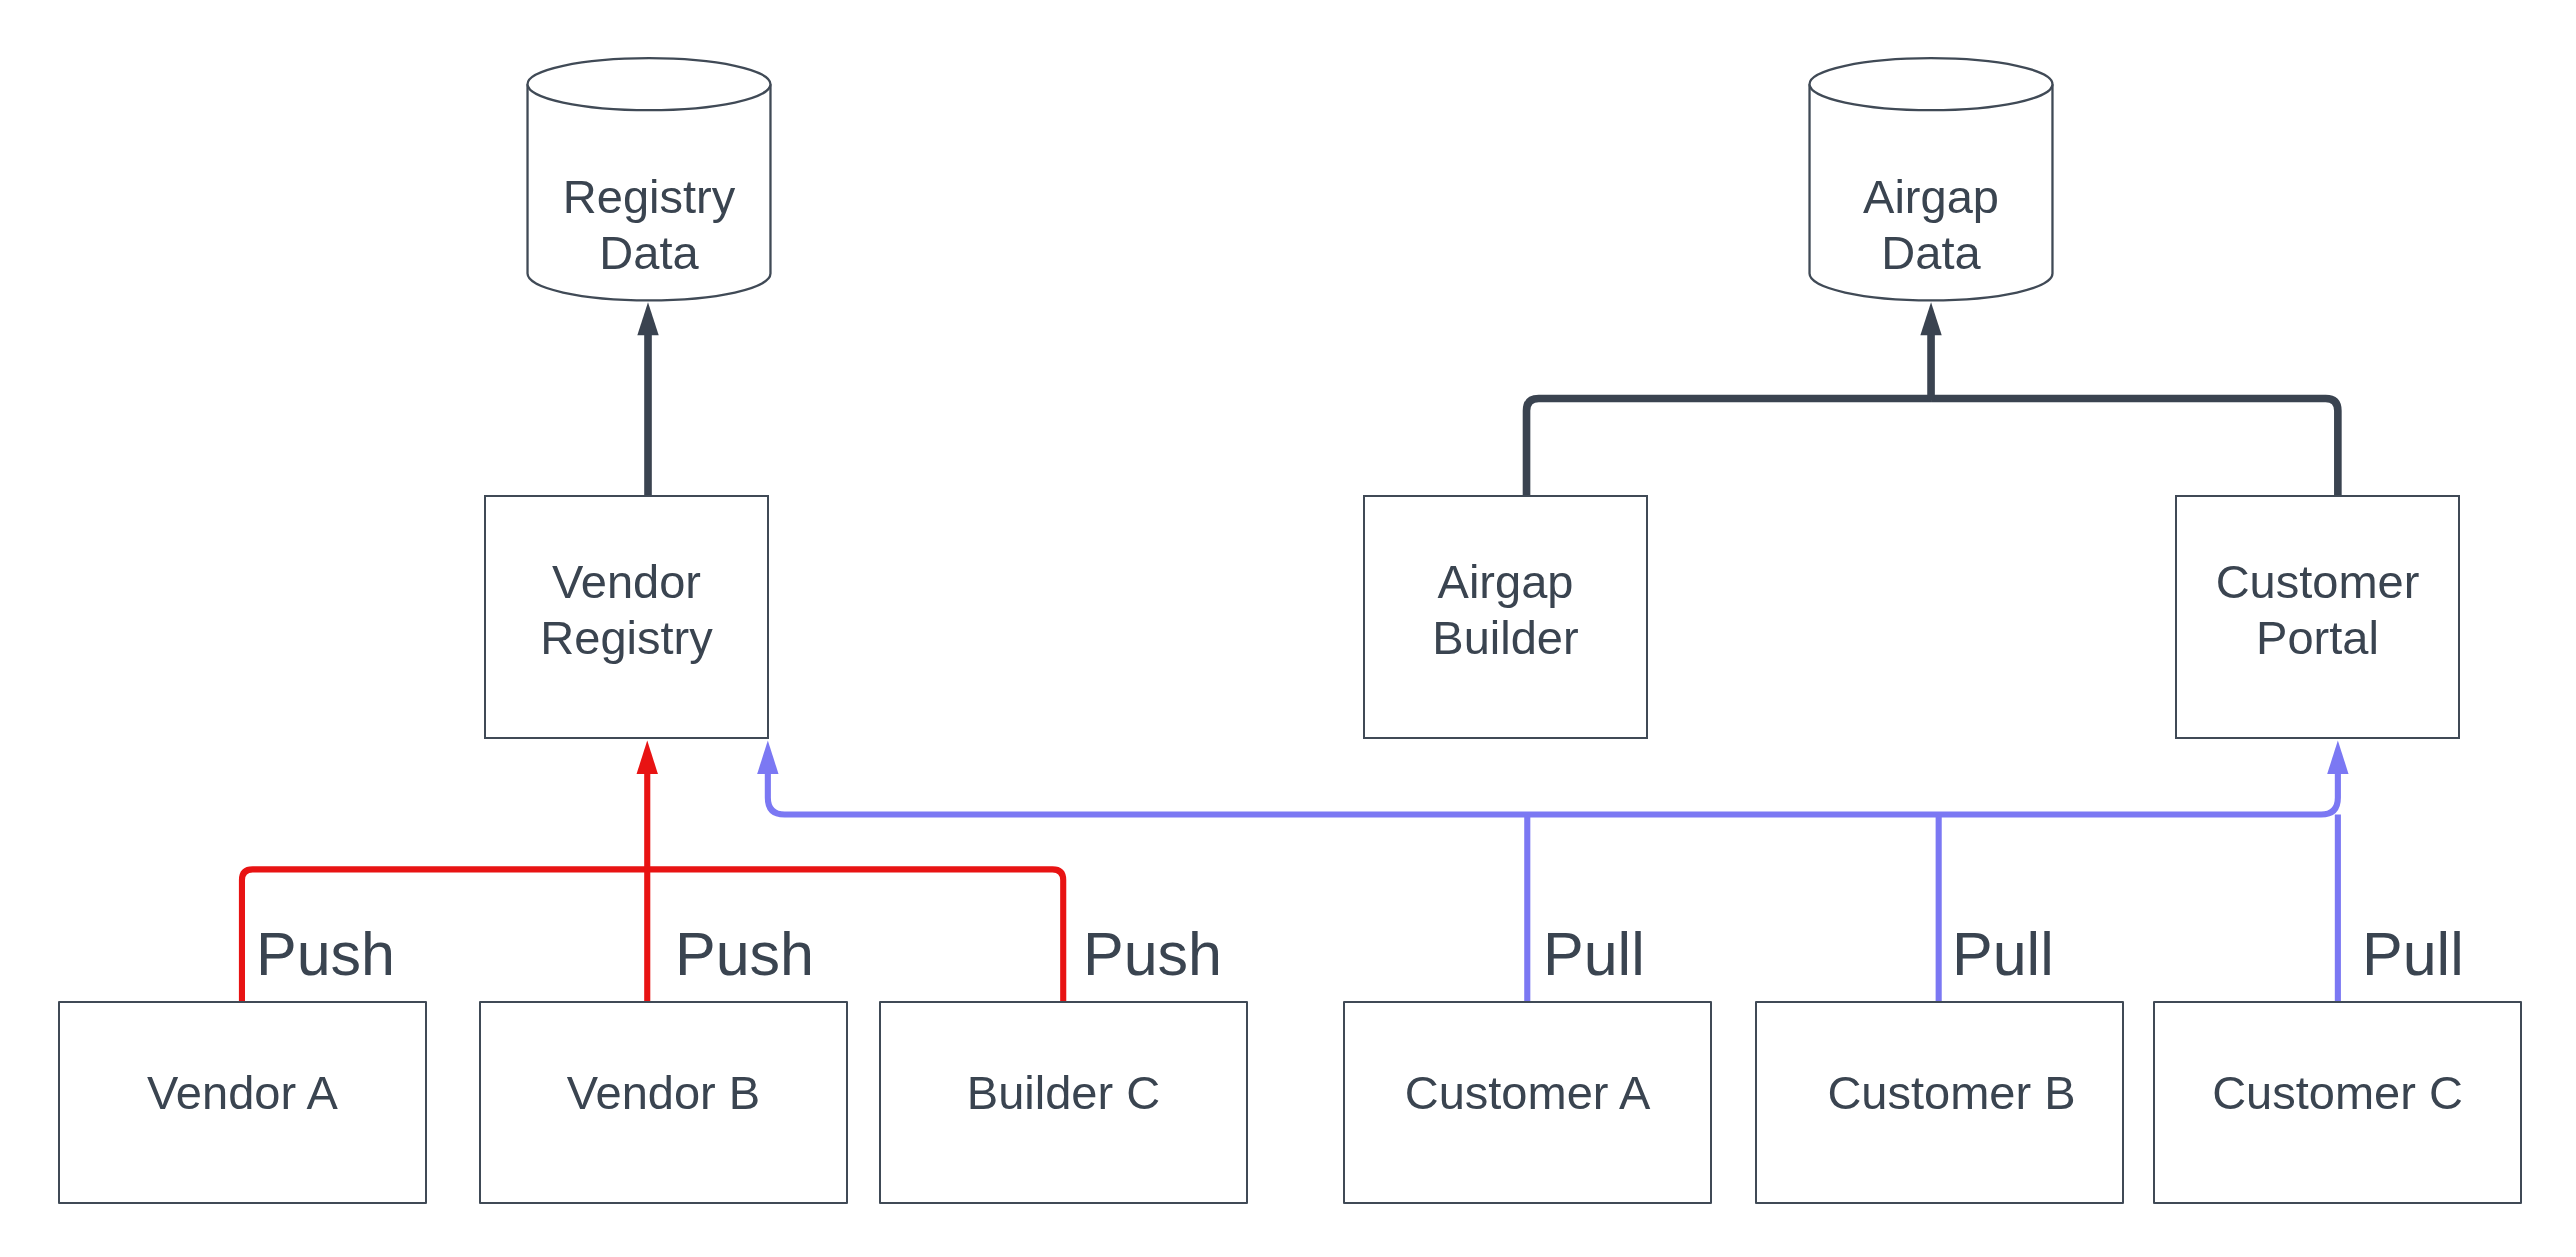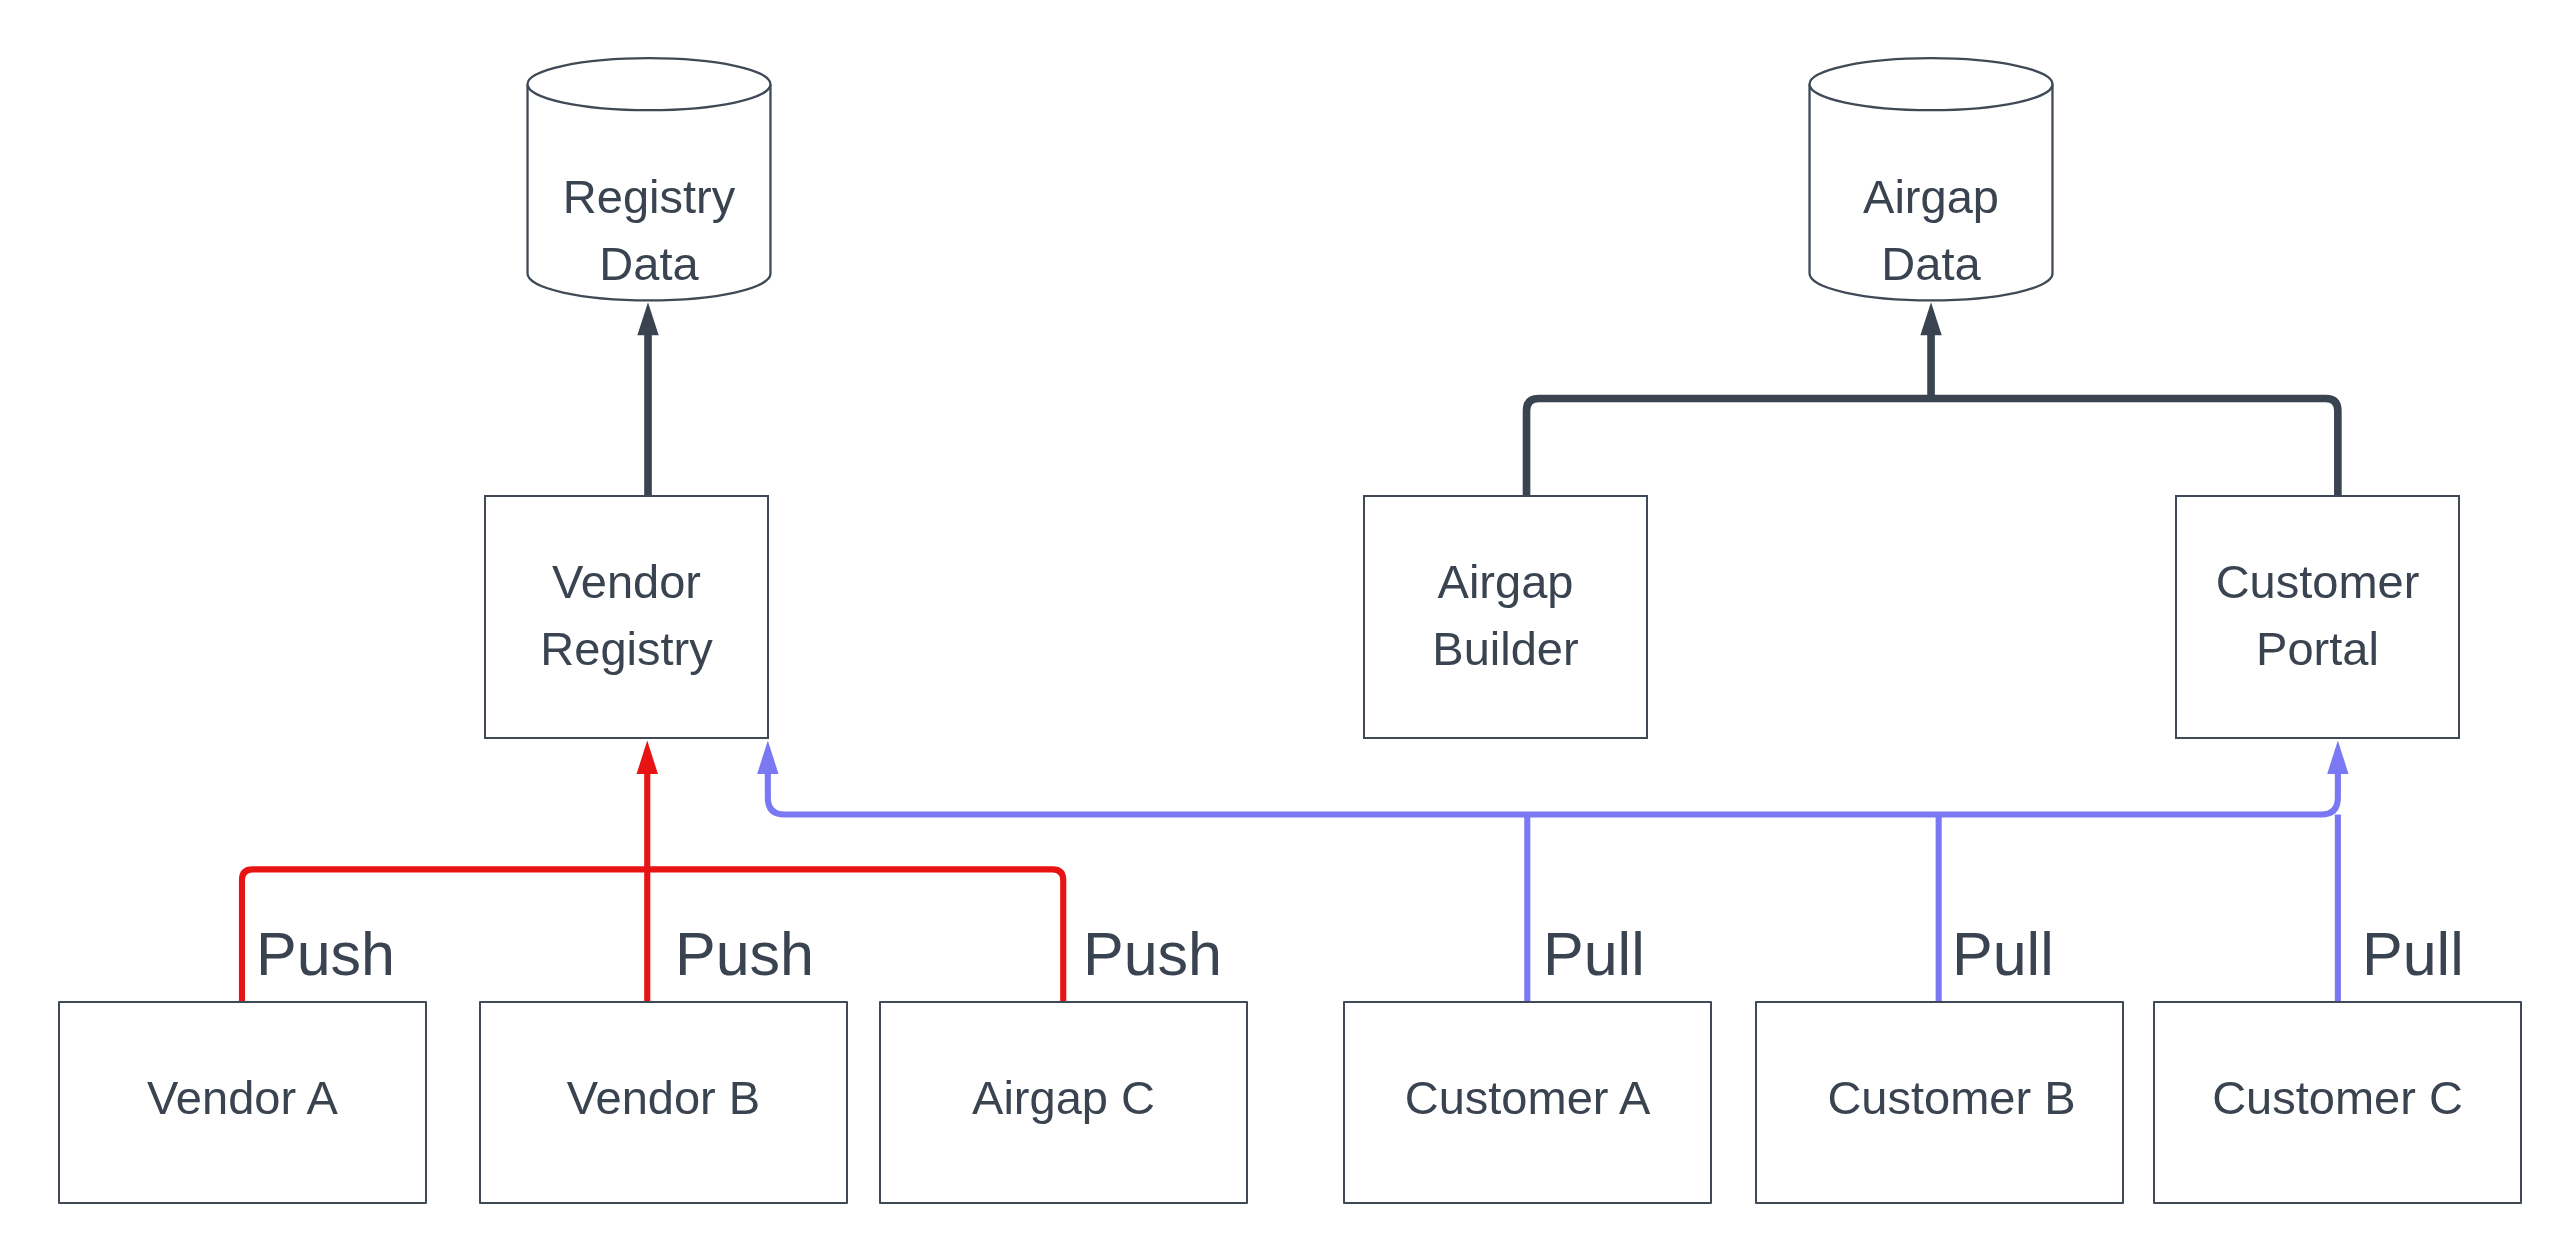--- a/index.html
+++ b/index.html
@@ -50,21 +50,21 @@
   .cyl-label {
     position: absolute;
     left: 0; right: 0; top: 84px; bottom: 0;
     display: flex;
     flex-direction: column;
     align-items: center;
     justify-content: center;
     padding-top: 9.2px;
     text-align: center;
   }
-  .label-line { font-size: 47px; line-height: 56px; white-space: nowrap; margin-top: 11px; }
+  .label-line { font-size: 47px; line-height: 56px; white-space: nowrap; }
   .edge-label {
     position: absolute;
     color: var(--color-text);
     font-size: 61px;
     line-height: 47px;
     white-space: nowrap;
   }
 </style>
 </head>
 <body>
@@ -152,21 +152,21 @@
     </div>
   </div>
 
   <div class="node box leaf" style="left:58px; top:1001px;">
     <div class="label-line">Vendor A</div>
   </div>
   <div class="node box leaf" style="left:479px; top:1001px;">
     <div class="label-line">Vendor B</div>
   </div>
   <div class="node box leaf" style="left:879px; top:1001px;">
-    <div class="label-line">Airgap C</div>
+    <div class="label-line">Builder C</div>
   </div>
   <div class="node box leaf" style="left:1343px; top:1001px;text-align:center;">
     <div class="label-line">Customer A</div>
   </div>
   <div class="node box leaf" style="left:1755px; top:1001px;padding-left:24px;">
     <div class="label-line">Customer B</div>
   </div>
   <div class="node box leaf" style="left:2153px; top:1001px;">
     <div class="label-line">Customer C</div>
   </div>

